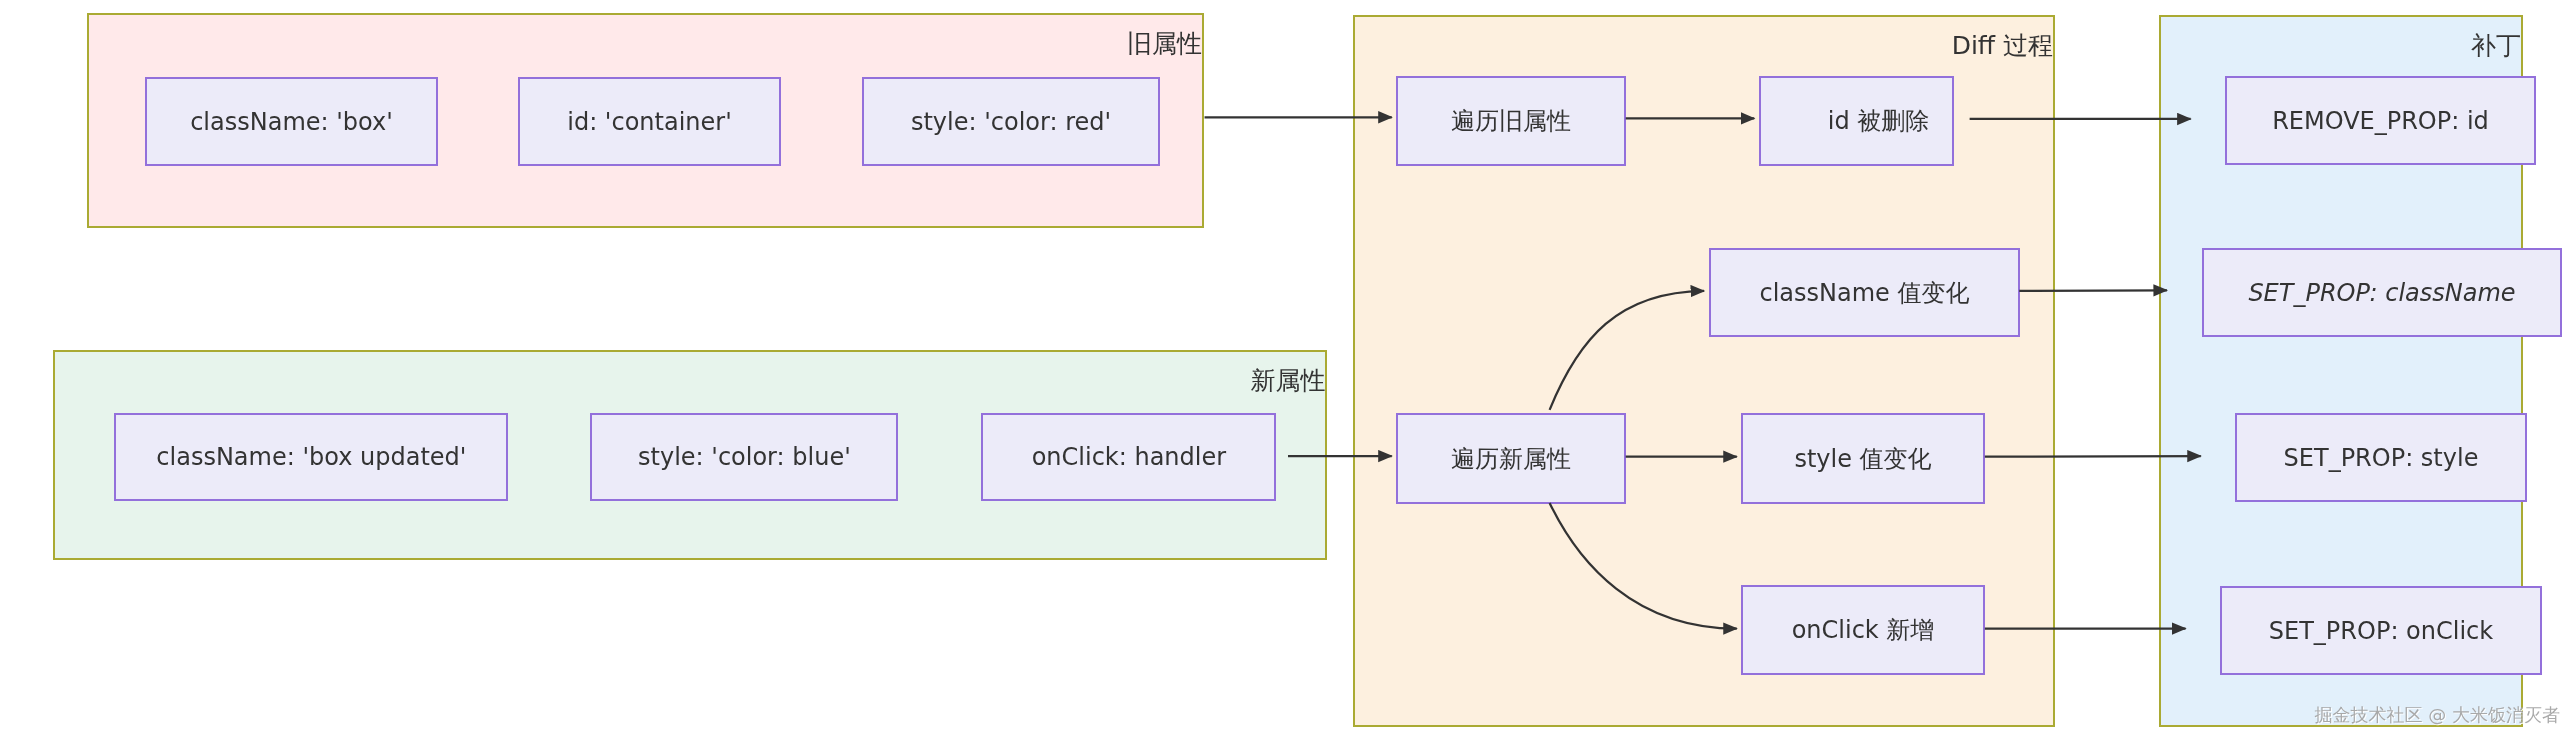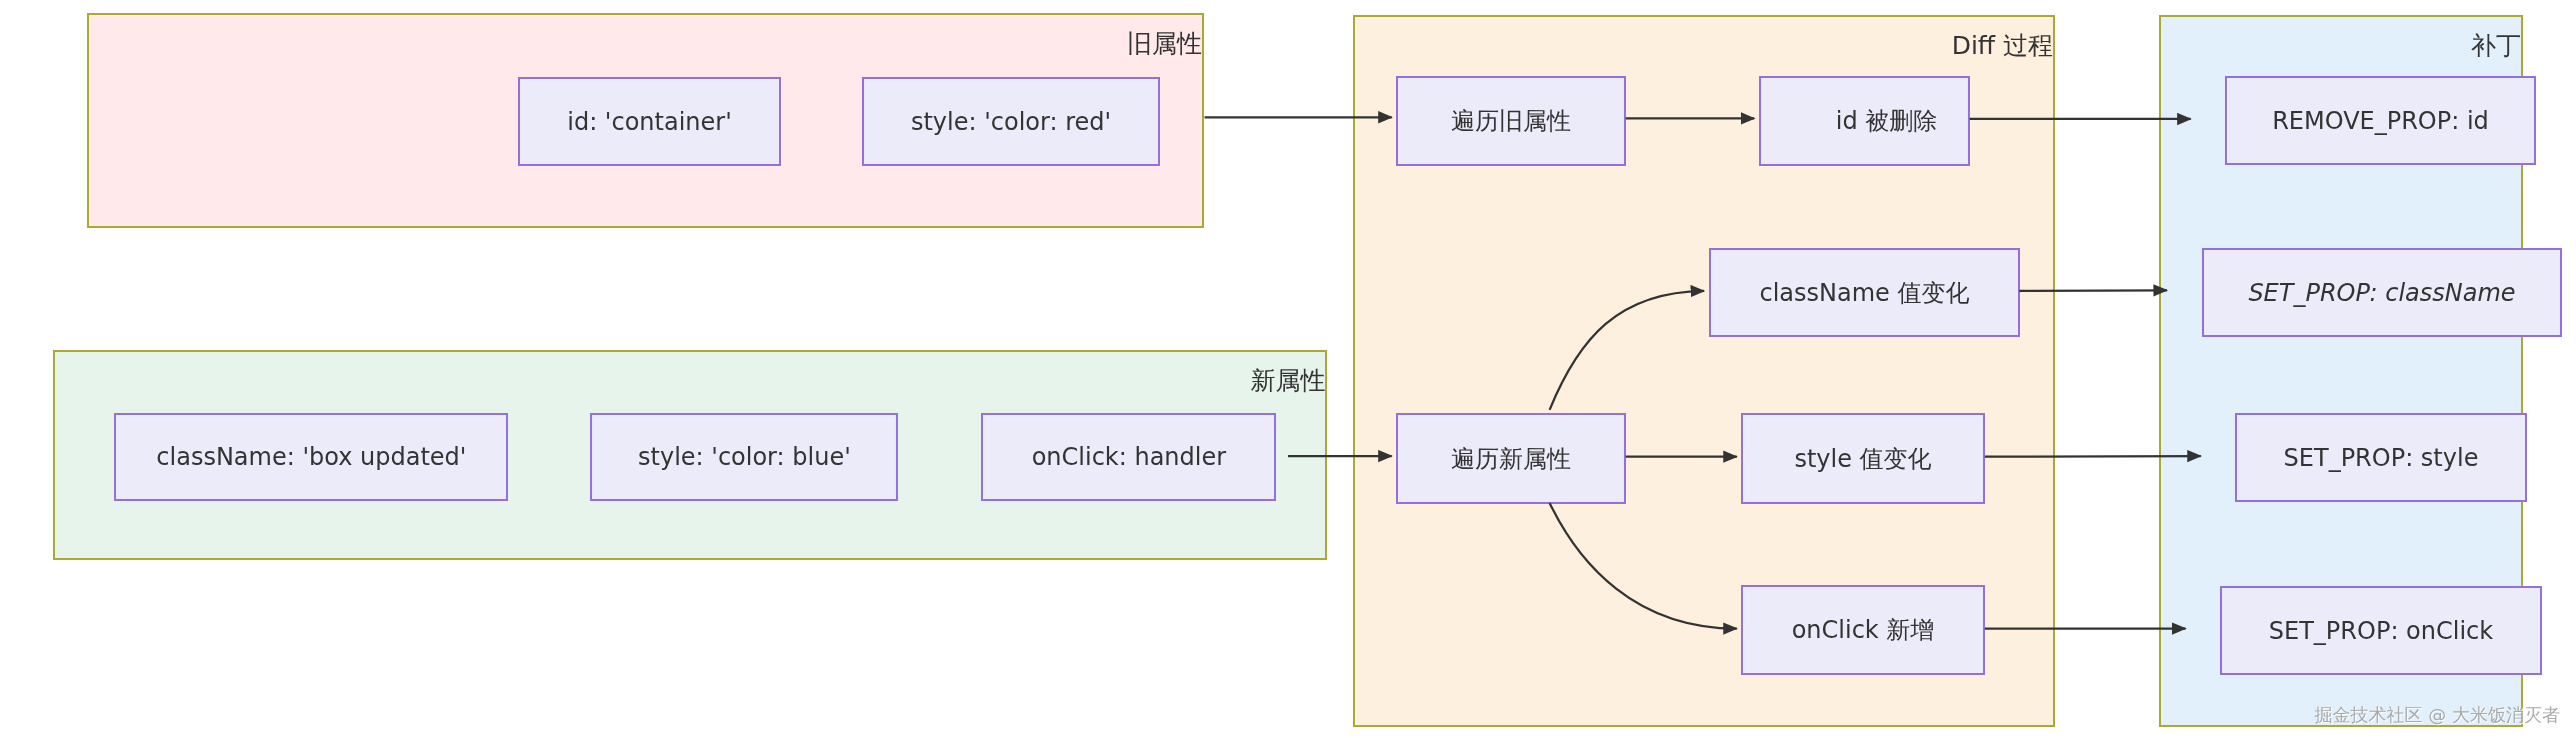--- a/index.html
+++ b/index.html
@@ -62,35 +62,36 @@
     white-space: nowrap;
   }
 </style>
 </head>
 <body>
 
 <div class="canvas">
 
   <section class="cluster cluster-old" style="left:87px; top:13px; width:1117px; height:215px;">
     <div class="cluster-title">旧属性</div>
+    <div class="node" style="left:56px; top:62px; width:293px; height:89px;">className: 'box'</div>
     <div class="node" style="left:429px; top:62px; width:263px; height:89px;">id: 'container'</div>
     <div class="node" style="left:773px; top:62px; width:298px; height:89px;">style: 'color: red'</div>
   </section>
 
   <section class="cluster cluster-new" style="left:12.4px; top:350px; width:1274px; height:210px;margin-left:41px;">
     <div class="cluster-title">新属性</div>
     <div class="node" style="left:59px; top:61px; width:394px; height:88px;">className: 'box updated'</div>
     <div class="node" style="left:535px; top:61px; width:308px; height:88px;">style: 'color: blue'</div>
     <div class="node" style="left:926px; top:61px; width:295px; height:88px;">onClick: handler</div>
   </section>
 
   <section class="cluster cluster-diff" style="left:1353px; top:15px; width:702px; height:712px;">
     <div class="cluster-title">Diff 过程</div>
     <div class="node" style="left:41px; top:59px; width:230px; height:90px;">遍历旧属性</div>
-    <div class="node" style="left:404px; top:59px; width:211px; height:90px;padding-left:44px;">id 被删除</div>
+    <div class="node" style="left:404px; top:59px; width:195px; height:90px;padding-left:44px;">id 被删除</div>
     <div class="node" style="left:41px; top:396px; width:230px; height:91px;">遍历新属性</div>
     <div class="node" style="left:354px; top:231px; width:311px; height:89px;">className 值变化</div>
     <div class="node" style="left:386px; top:396px; width:244px; height:91px;">style 值变化</div>
     <div class="node" style="left:386px; top:568px; width:244px; height:90px;">onClick 新增</div>
   </section>
 
   <section class="cluster cluster-patch" style="left:2129px; top:15px; width:364px; height:712px;margin-left:30px;">
     <div class="cluster-title">补丁</div>
     <div class="node" style="left:64px; top:59px; width:311px; height:89px;">REMOVE_PROP: id</div>
     <div class="node" style="left:41px; top:231px; width:360px; height:89px;font-style:italic;">SET_PROP: className</div>

